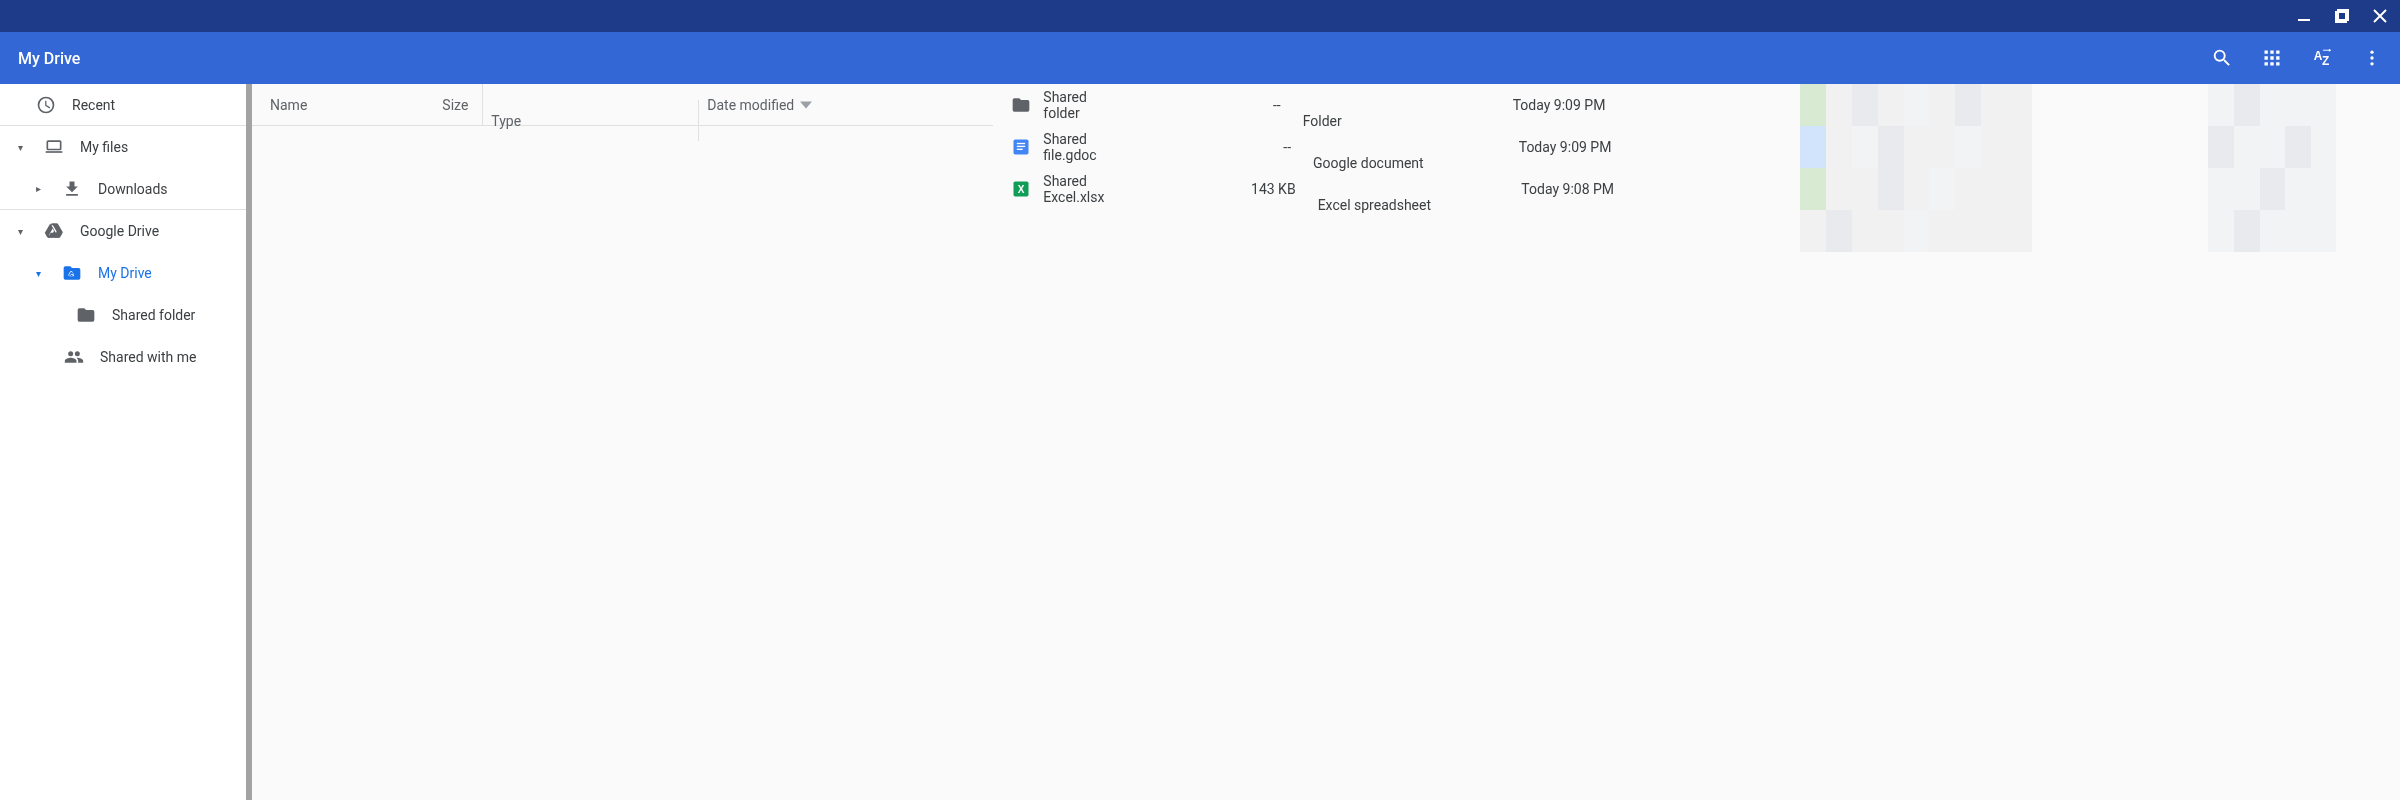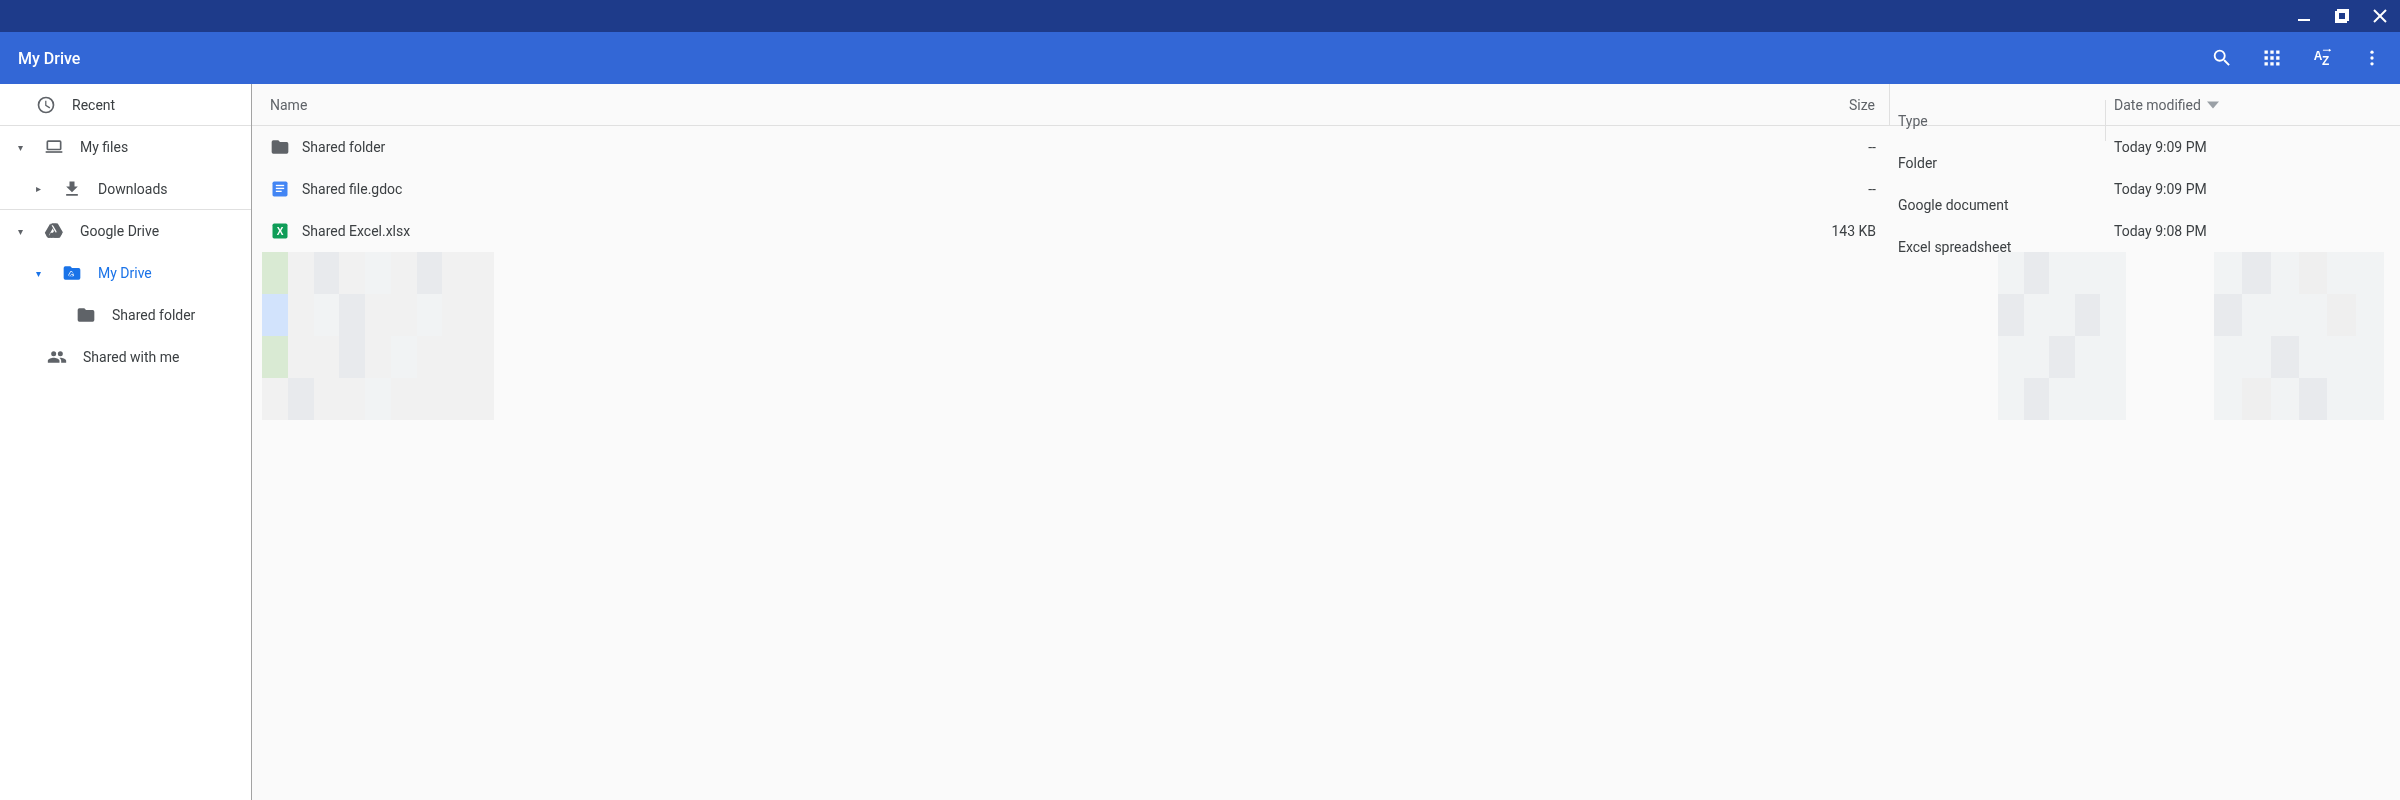--- a/index.html
+++ b/index.html
@@ -19,36 +19,36 @@
   .hicon { width:24px; height:24px; display:flex; align-items:center; justify-content:center; cursor:pointer; }
   .hicon svg { width:22px; height:22px; fill:#fff; }
   .hicon.grid svg { width:20px; height:20px; }
   .hicon.sort svg { width:22px; height:22px; }
   .hicon.more svg { width:20px; height:20px; }
 
   
   .main { flex:1; display:flex; min-height:0; }
 
   
-  .sidebar { width:252px; background:#fff; border-right:1px solid #a3a3a3; display:flex; flex-direction:column; }
+  .sidebar { width:252px; background:#fff; border-right:6px solid #a3a3a3; display:flex; flex-direction:column; }
   .side-item { height:42px; display:flex; align-items:center; gap:16px; padding-left:16px; cursor:pointer; color:#3c4043; font-size:14px; }
   .side-item.top { border-bottom:1px solid #e0e0e0; padding-left:36px; }
   .side-item .chev { width:10px; color:#5f6368; font-size:10px; }
   .side-item .ic { width:20px; height:20px; display:flex; align-items:center; justify-content:center; color:#5f6368; }
   .side-item .ic svg { width:20px; height:20px; fill:#5f6368; }
   .side-item.active { color:#1a73e8; }
   .side-item.active .ic svg { fill:#1a73e8; }
   .indent-1   { padding-left:18px; }
   .indent-2   { padding-left:36px; }
   .indent-3   { padding-left:76px; }
-  .indent-2le { padding-left:47px; }
+  .indent-2le { padding-left:64px; }
   .sep { border-bottom:1px solid #e0e0e0; }
 
   
-  .content { flex:1; background:#fafafa; display:flex; flex-direction:column; min-width:0; }
+  .content { flex:1; background:#fafafa; display:flex; flex-direction:row; min-width:0; }
 
   
   .thead { display:flex; align-items:center; height:42px; border-bottom:1px solid #e0e0e0; color:#5f6368; font-size:14px; }
   .col-name { flex: 1 1 auto; padding-left:18px; display:flex; align-items:center; gap:12px; }
   .col-size { width:176px; padding-right:14px; border-right:1px solid #e0e0e0; height:100%; display:flex; align-items:center; justify-content:flex-end; }
   .col-type { width:216px; padding-left:8px; border-right:1px solid #e0e0e0; height:100%; display:flex; align-items:center;margin-top:32px; }
   .col-date { width:294px; padding-left:8px; display:flex; align-items:center; gap:6px; }
 
   .trow { display:flex; align-items:center; height:42px; color:#3c4043; font-size:14px; }
   .trow .file-ic { width:20px; height:20px; display:flex; align-items:center; justify-content:center; }

